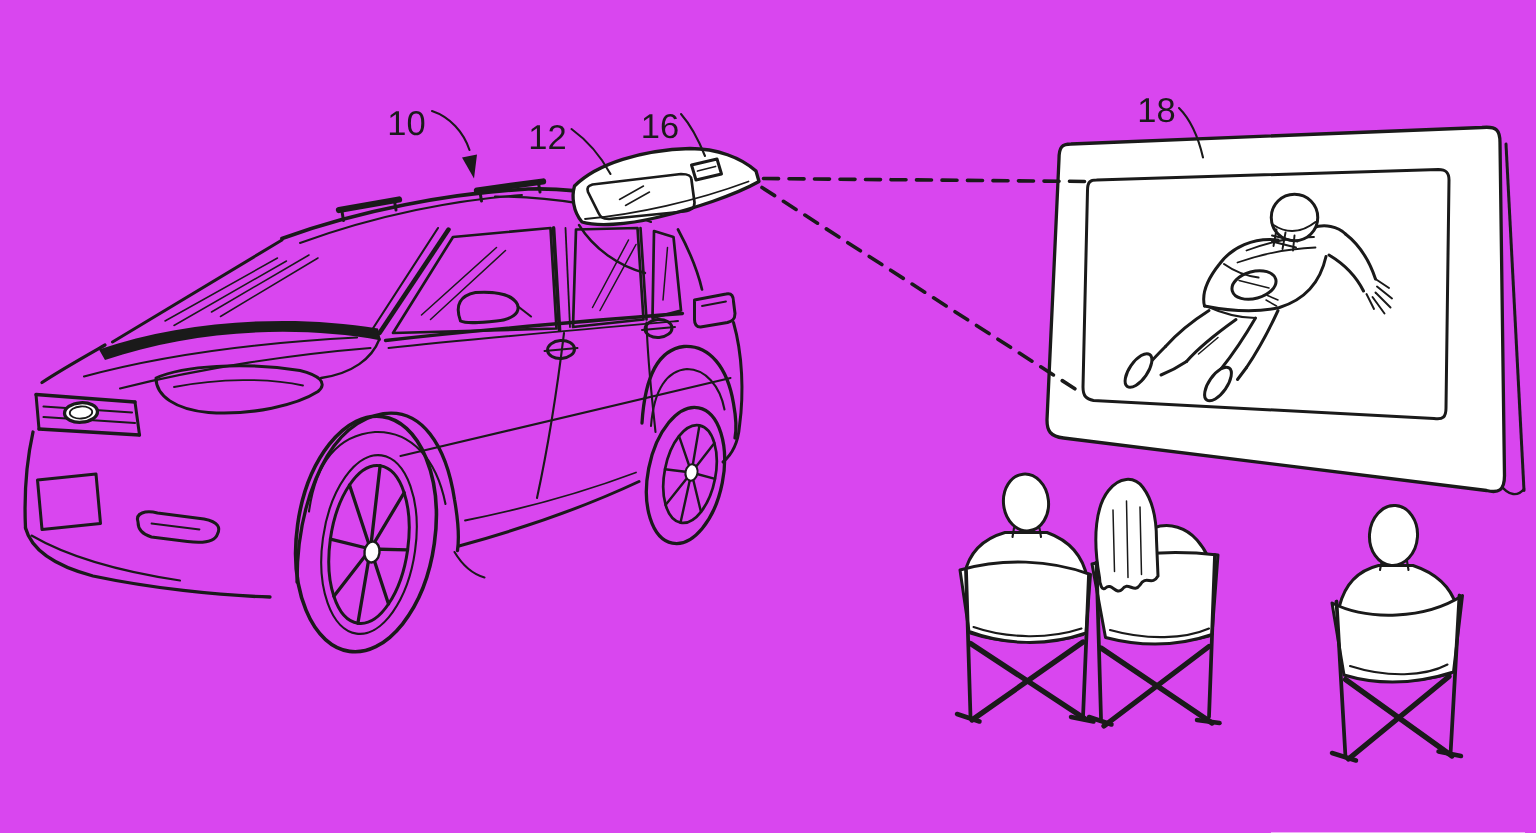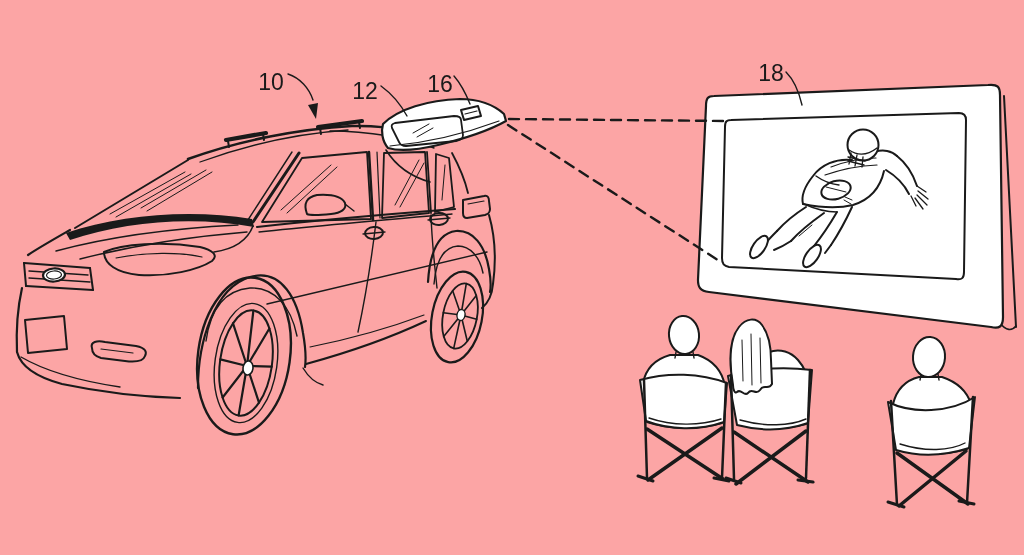--- a/index.html
+++ b/index.html
@@ -1,16 +1,16 @@
 <!DOCTYPE html>
 <html><head>
 <meta charset="utf-8">
 <style>
   html,body{margin:0;padding:0;background:#ffffff;}
-  .stage{position:relative;width:1024px;height:555px;background:#fca5a5;overflow:hidden;}
+  .stage{position:relative;width:1024px;height:555px;background:#d946ef;overflow:hidden;}
   svg{display:block;}
   
   path,line,ellipse,circle,polygon,polyline{fill:none;stroke:#1a1a1a;stroke-linecap:round;stroke-linejoin:round;}
   .w1{stroke-width:1}.w12{stroke-width:1.2}.w13{stroke-width:1.3}.w14{stroke-width:1.4}
   .w16{stroke-width:1.6}.w18{stroke-width:1.8}.w2{stroke-width:2}.w22{stroke-width:2.2}
   .w24{stroke-width:2.4}.w25{stroke-width:2.5}.w3{stroke-width:3}.w35{stroke-width:3.5}.w4{stroke-width:4.2}
   .ink{fill:#1a1a1a;stroke:none;}
   .wh{fill:#ffffff;}
   .dash{stroke-dasharray:10 7;stroke-width:2.4;}
   .lbl{font-family:"Liberation Sans","DejaVu Sans",sans-serif;font-size:23px;fill:#1a1a1a;stroke:none;}

